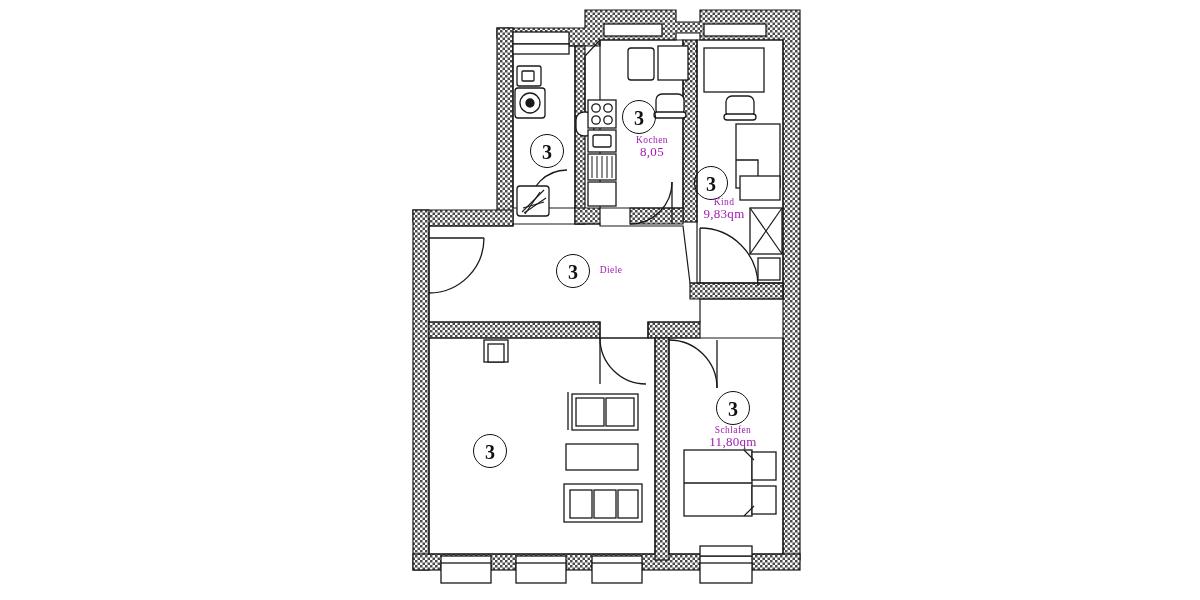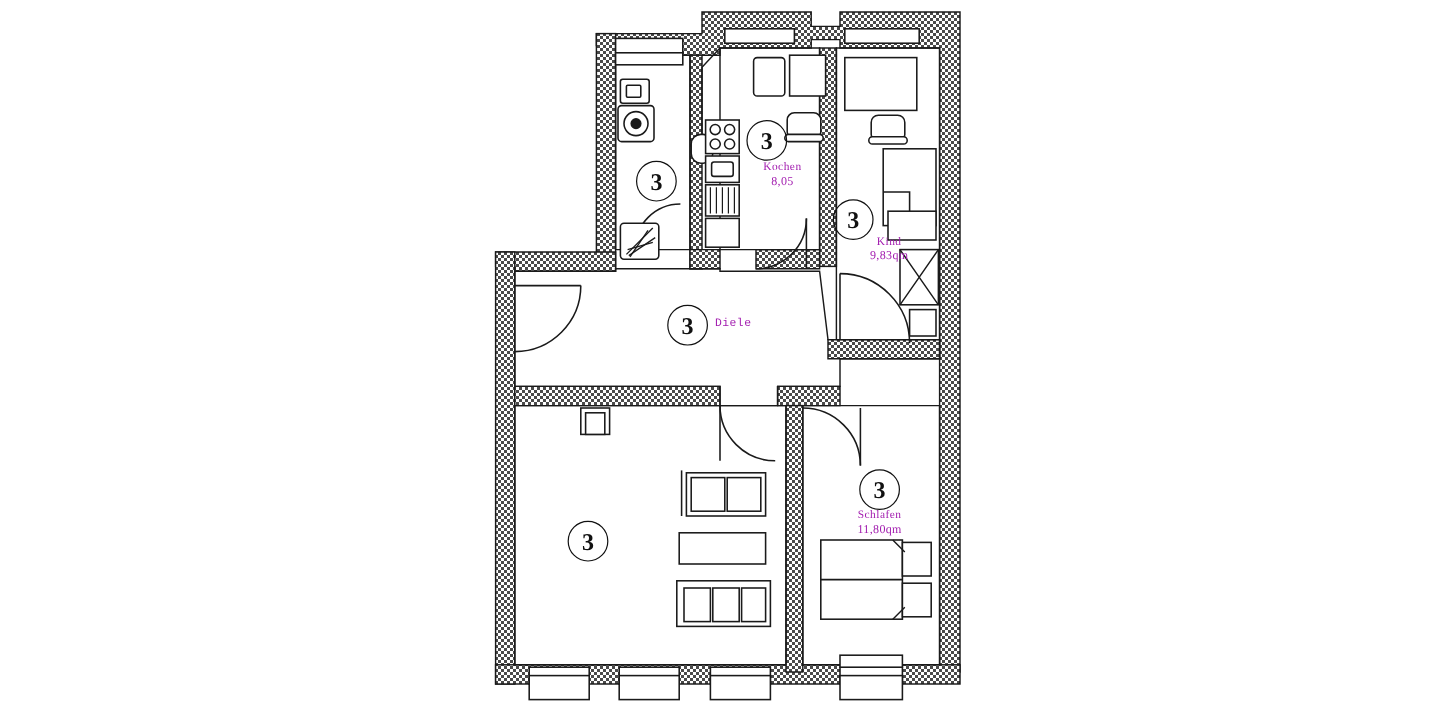--- a/index.html
+++ b/index.html
@@ -37,21 +37,21 @@
     pointer-events: none;
   }
   .room-label .rl-name {
     display: block;
     font-size: 9.5px;
     letter-spacing: 0.4px;
     line-height: 12px;
   }
   .room-label .rl-area {
     display: block;
-    font-size: 10px;
+    font-size: 13px;
     letter-spacing: 0.3px;
     line-height: 12px;
   }
   .marker {
     position: absolute;
     width: 34px;
     height: 34px;
     color: #111111;
     font-family: "Liberation Serif", serif;
     font-size: 20px;
@@ -238,26 +238,26 @@
   <div class="marker" style="left:694px; top:166px;">3</div>
   <div class="marker" style="left:556px; top:254px;">3</div>
   <div class="marker" style="left:473px; top:434px;">3</div>
   <div class="marker" style="left:716px; top:391px;">3</div>
 
   <div class="room-label" style="left:652px; top:134px; transform:translateX(-50%);">
     <span class="rl-name">Kochen</span>
     <span class="rl-area">8,05</span>
   </div>
 
-  <div class="room-label" style="left:724px; top:196px; transform:translateX(-50%);margin-left:17px;">
+  <div class="room-label" style="left:724px; top:196px; transform:translateX(-50%);">
     <span class="rl-name">Kind</span>
     <span class="rl-area">9,83qm</span>
   </div>
 
-  <div class="room-label" style="left:611px; top:264px; transform:translateX(-50%);font-family:Liberation Mono, monospace;">
+  <div class="room-label" style="left:611px; top:264px; transform:translateX(-50%);">
     <span class="rl-name">Diele</span>
     <span class="rl-area"></span>
   </div>
 
   <div class="room-label" style="left:733px; top:424px; transform:translateX(-50%);">
     <span class="rl-name">Schlafen</span>
     <span class="rl-area">11,80qm</span>
   </div>
 
 </div>

